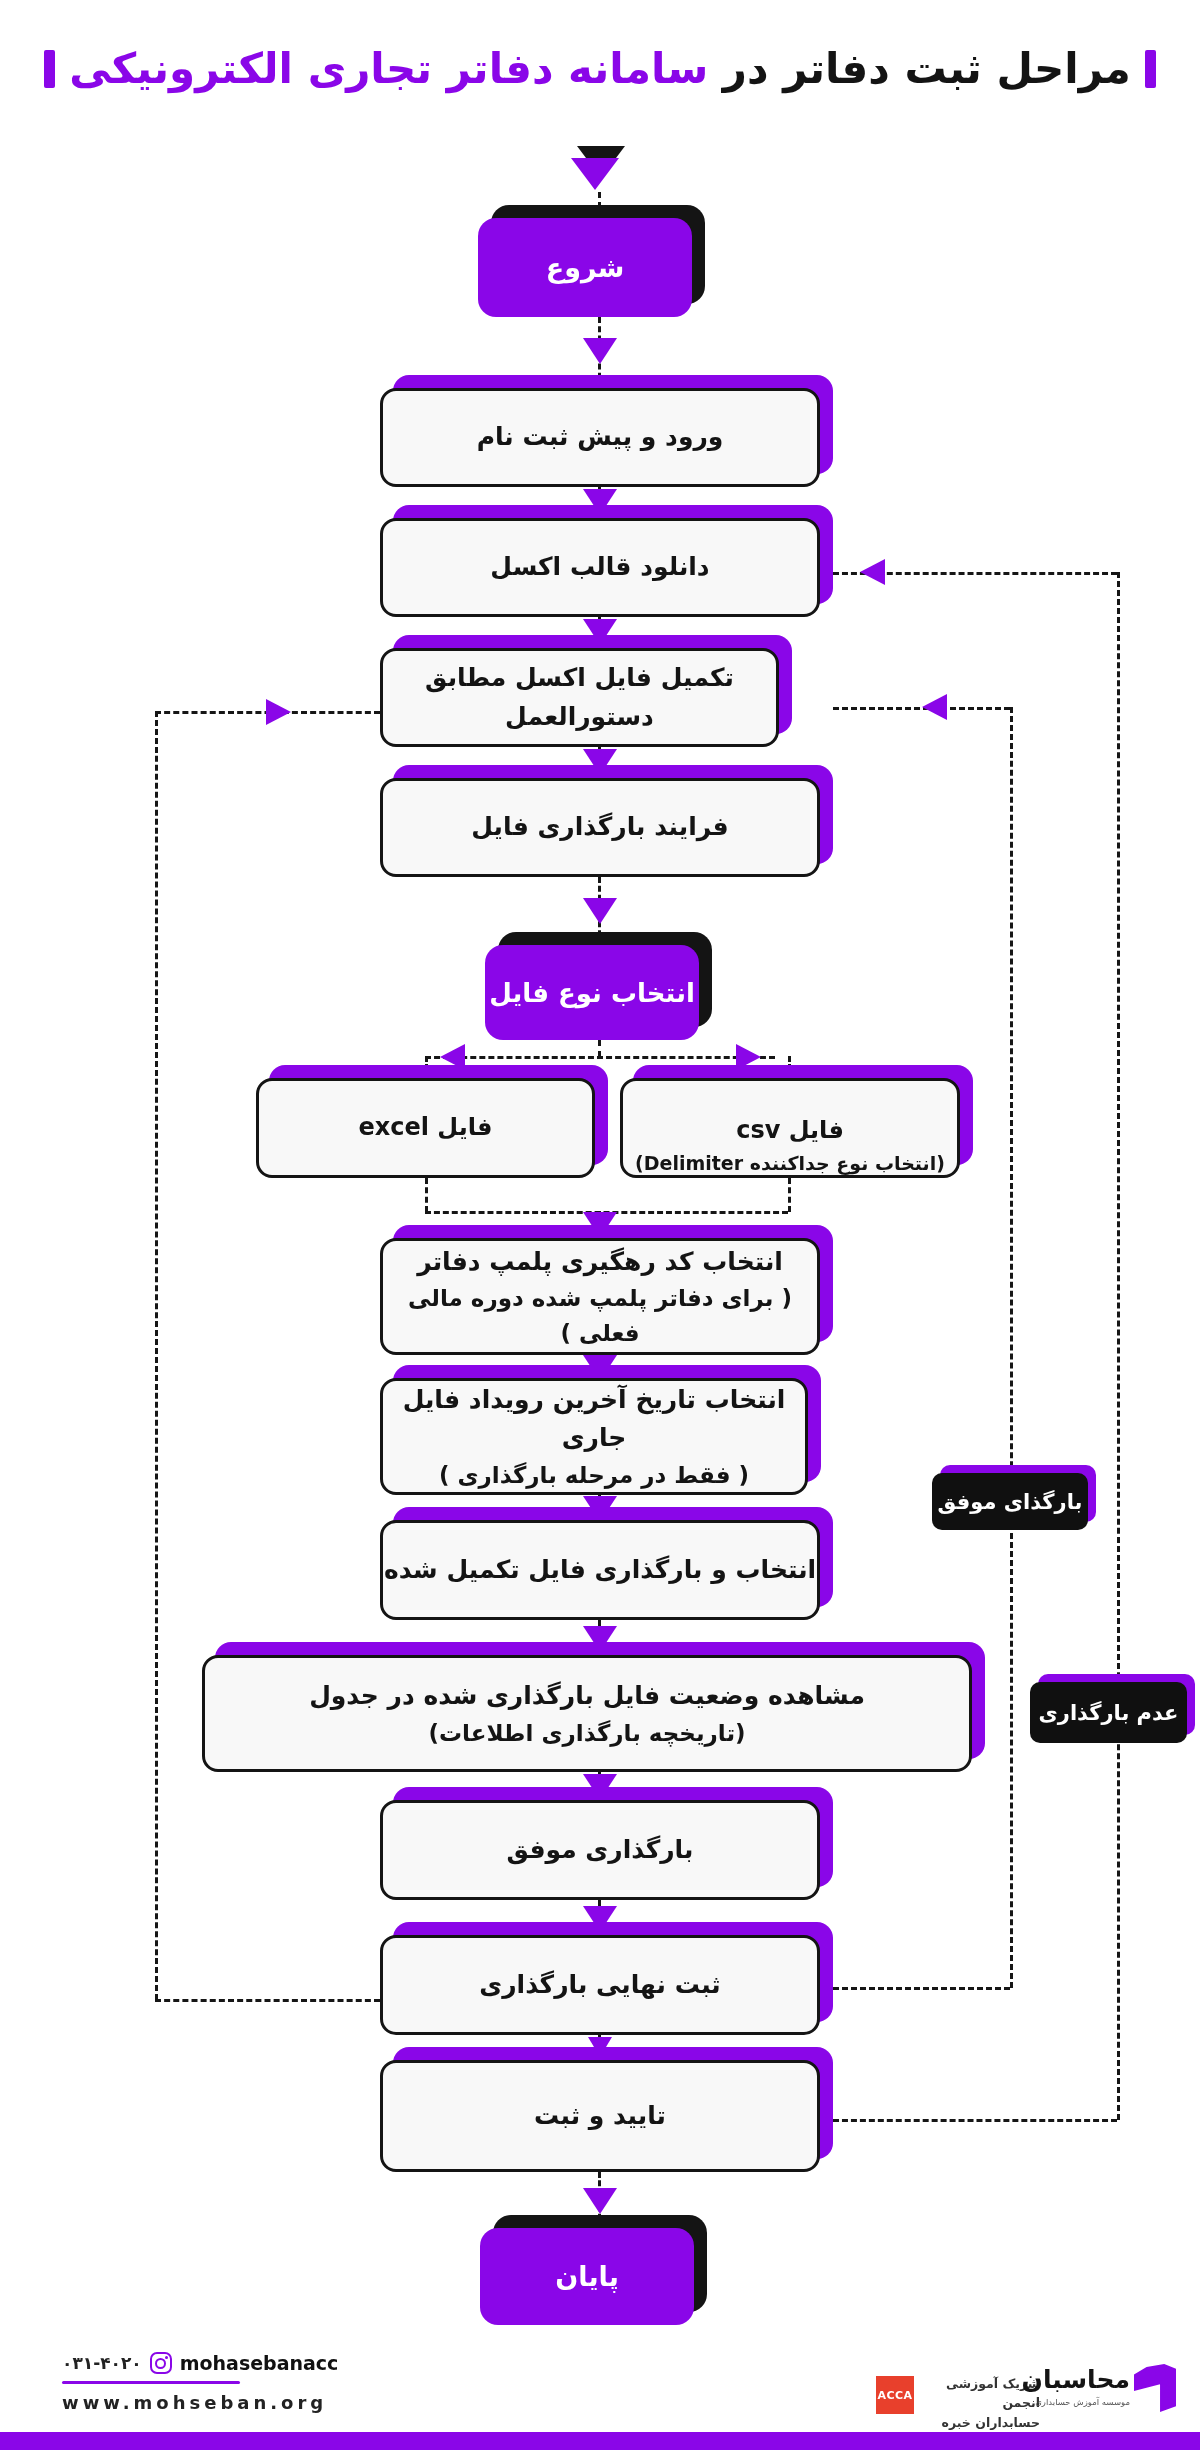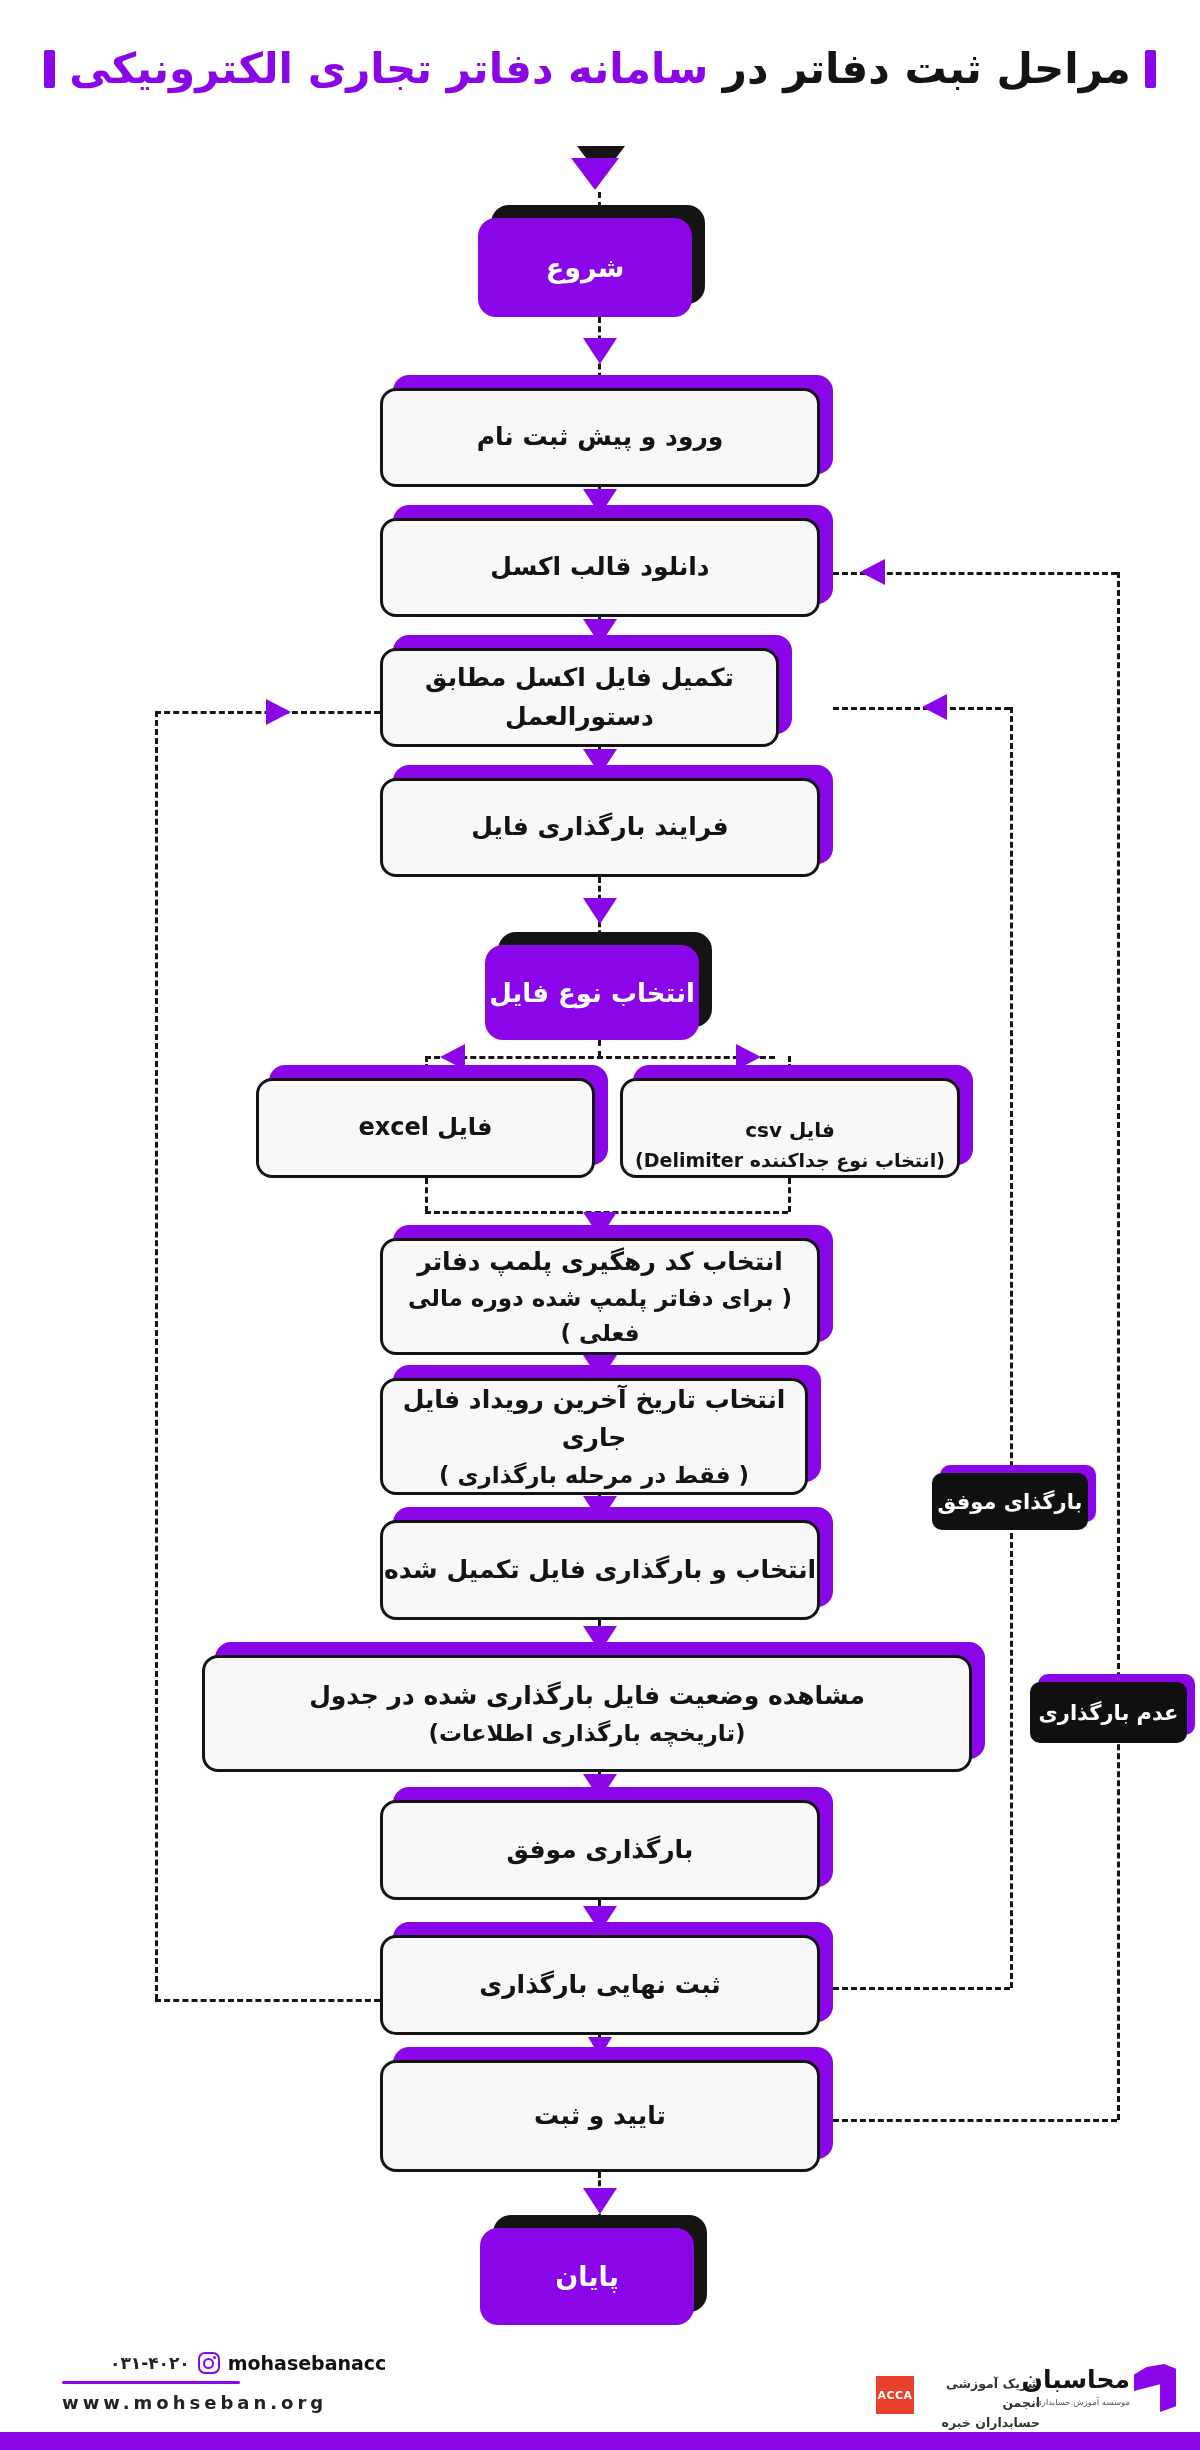--- a/index.html
+++ b/index.html
@@ -42,21 +42,21 @@
   .tri-right{position:absolute;width:0;height:0;border-top:13px solid transparent;border-bottom:13px solid transparent;
              border-left:25px solid var(--purple);z-index:3;}
   .tri-top-black{position:absolute;width:0;height:0;border-left:24px solid transparent;border-right:24px solid transparent;
              border-top:32px solid var(--ink);z-index:3;}
   .tri-top-purple{position:absolute;width:0;height:0;border-left:24px solid transparent;border-right:24px solid transparent;
              border-top:32px solid var(--purple);z-index:4;}
 
   
   .contact{position:absolute;left:62px;top:2352px;width:178px;}
   .contact-row{display:flex;align-items:center;gap:8px;}
-  .phone{font-size:17px;font-weight:bold;color:#222;direction:rtl;white-space:nowrap;margin-left:48px;}
+  .phone{font-size:17px;font-weight:bold;color:#222;direction:rtl;white-space:nowrap;}
   .ig{width:22px;height:22px;border:2.5px solid var(--purple);border-radius:7px;position:relative;flex:0 0 auto;}
   .ig::before{content:"";position:absolute;inset:3.5px;border:2.5px solid var(--purple);border-radius:50%;}
   .ig::after{content:"";position:absolute;top:1.5px;right:2px;width:3px;height:3px;background:var(--purple);border-radius:50%;}
   .handle{font-size:19px;font-weight:bold;color:#111;}
   .contact-underline{margin-top:7px;width:100%;height:3px;background:var(--purple);border-radius:2px;}
   .site{margin-top:8px;font-size:18px;font-weight:bold;color:#222;letter-spacing:4px;white-space:nowrap;}
 
   .acca{position:absolute;left:876px;top:2376px;width:38px;height:38px;background:var(--accared);
         display:flex;justify-content:center;align-items:center;color:#fff;font-size:11px;font-weight:bold;letter-spacing:0.5px;}
   .partner{position:absolute;left:918px;top:2374px;width:122px;direction:rtl;text-align:right;color:#333;
@@ -126,21 +126,21 @@
   <div class="hdash" style="left:425px;top:1056px;width:350px;"></div>
   <div class="tri-left" style="left:440px;top:1044px;"></div>
   <div class="tri-right" style="left:736px;top:1044px;"></div>
   <div class="vdash" style="left:425px;top:1056px;height:22px;"></div>
   <div class="vdash" style="left:788px;top:1056px;height:22px;"></div>
 
   <div class="fbox" style="left:256px;top:1078px;width:339px;height:100px;">
       <span class="l1" style="font-size:24px;">فایل excel</span>
     </div>
   <div class="fbox" style="left:620px;top:1078px;width:340px;height:100px;">
-    <span class="l1" style="font-size:20px;margin-top:34px;">فایل csv</span>
+    <span class="l1" style="font-size:24px;margin-top:34px;">فایل csv</span>
     <span class="l2" style="font-size:19px;">(انتخاب نوع جداکننده Delimiter)</span>
   </div>
 
   <div class="vdash" style="left:425px;top:1178px;height:34px;"></div>
   <div class="vdash" style="left:788px;top:1178px;height:34px;"></div>
   <div class="hdash" style="left:425px;top:1211px;width:363px;"></div>
   <div class="vdash" style="left:598px;top:1211px;height:27px;"></div>
   <div class="tri-down" style="left:583px;top:1212px;"></div>
 
   <div class="fbox" style="left:380px;top:1238px;width:440px;height:117px;">

